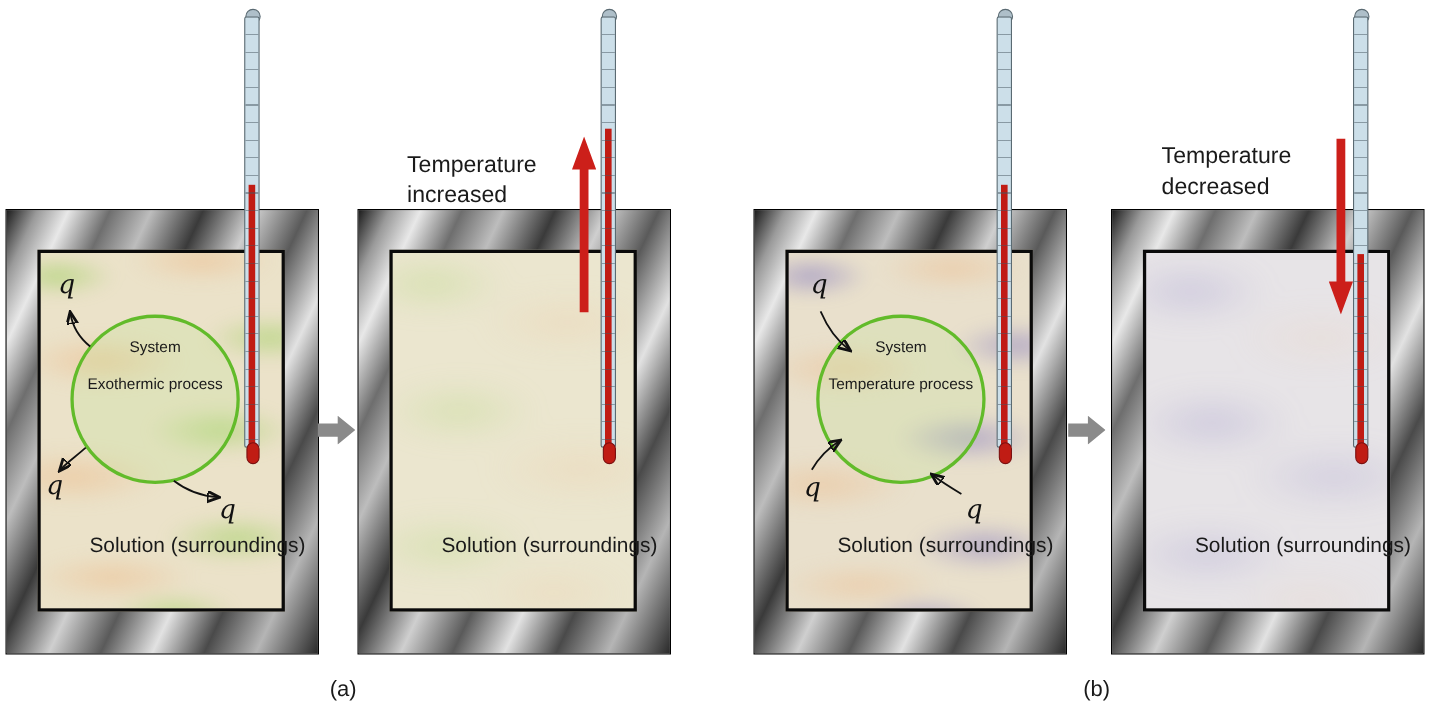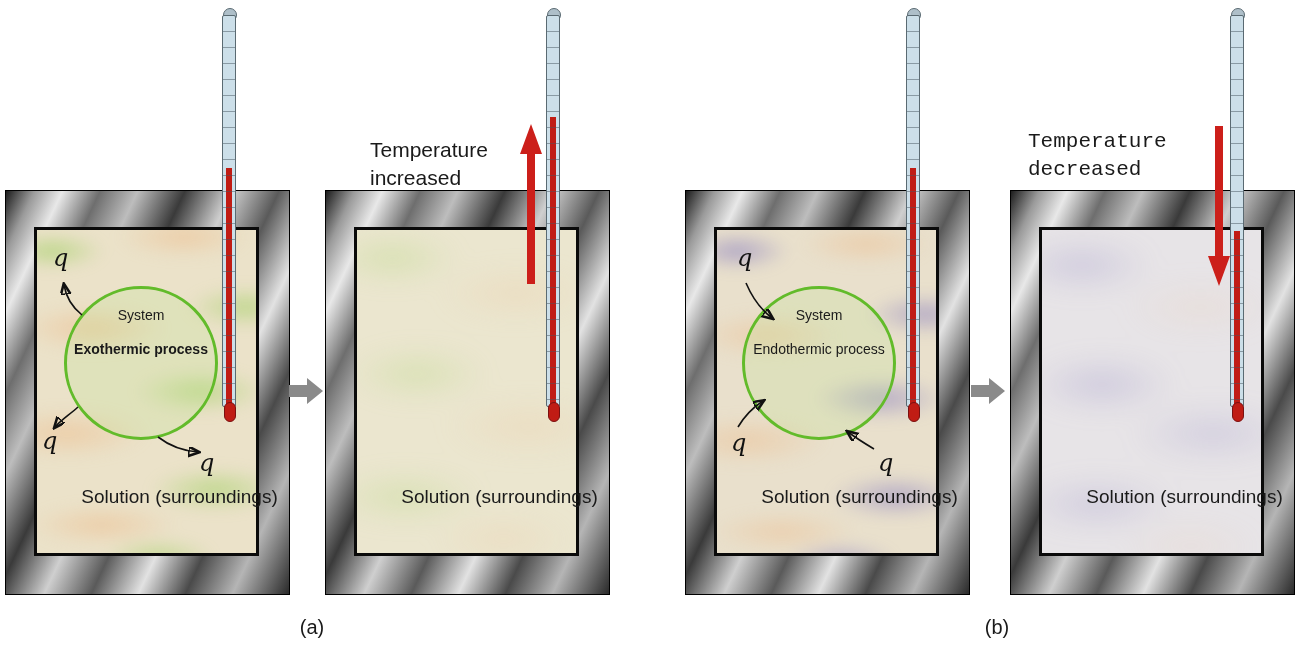--- a/index.html
+++ b/index.html
@@ -134,21 +134,21 @@
 <body>
 
 <div class="canvas">
 
   <div class="container" style="left:5px;">
     <div class="solution sol-exo-before">
       <div class="blobs"></div>
     </div>
     <div class="system-circle" style="left:58px;top:95px;"></div>
     <div class="sys-label" style="left:60px;top:116px;">System</div>
-    <div class="proc-label" style="left:60px;top:150px;font-weight:bold;">Exothermic process</div>
+    <div class="proc-label" style="left:60px;top:150px;">Exothermic process</div>
     <span class="q" style="left:47px;top:55px;">q</span>
     <span class="q" style="left:36px;top:238px;">q</span>
     <span class="q" style="left:193px;top:260px;">q</span>
     <svg class="overlay" width="285" height="405">
       <defs>
         <marker id="ah-a" markerWidth="8" markerHeight="8" refX="6" refY="3" orient="auto">
           <path d="M0,0 L7,3 L0,6 z" fill="#111" stroke="none"></path>
         </marker>
       </defs>
       <path d="M 76 124 C 66 116, 60 106, 58 94" marker-end="url(#ah-a)"></path>
@@ -175,21 +175,21 @@
   </svg>
 
   <div class="panel-tag" style="left:292px;">(a)</div>
 
   <div class="container" style="left:685px;">
     <div class="solution sol-endo-before">
       <div class="blobs"></div>
     </div>
     <div class="system-circle" style="left:56px;top:95px;"></div>
     <div class="sys-label" style="left:58px;top:116px;">System</div>
-    <div class="proc-label" style="left:58px;top:150px;">Endothermic process</div>
+    <div class="proc-label" style="left:58px;top:150px;">Temperature process</div>
     <span class="q" style="left:51px;top:55px;">q</span>
     <span class="q" style="left:45px;top:240px;">q</span>
     <span class="q" style="left:192px;top:260px;">q</span>
     <svg class="overlay" width="285" height="405">
       <defs>
         <marker id="ah-b" markerWidth="8" markerHeight="8" refX="6" refY="3" orient="auto">
           <path d="M0,0 L7,3 L0,6 z" fill="#111" stroke="none"></path>
         </marker>
       </defs>
       <path d="M 60 92 C 66 106, 74 118, 86 127" marker-end="url(#ah-b)"></path>
@@ -203,21 +203,21 @@
     <polygon points="0,7 18,7 18,0 34,13 18,26 18,19 0,19"></polygon>
   </svg>
 
   <div class="container" style="left:1010px;">
     <div class="solution sol-endo-after">
       <div class="blobs"></div>
     </div>
     <div class="sol-label">Solution (surroundings)</div>
   </div>
 
-  <div class="temp-note" style="left:1028px;top:128px;font-family:Liberation Mono, monospace;">Temperature decreased</div>
+  <div class="temp-note" style="left:1056px;top:128px;">Temperature decreased</div>
   <svg class="temp-arrow" style="left:1208px;top:126px;" width="22" height="160">
     <polygon points="11,160 0,130 7,130 7,0 15,0 15,130 22,130"></polygon>
   </svg>
 
   <div class="panel-tag" style="left:977px;">(b)</div>
 
   <div class="thermometer" style="left:221px;">
     <div class="therm-cap"></div>
     <div class="therm-tube">
       <div class="therm-mercury" style="top:152px;"></div>

